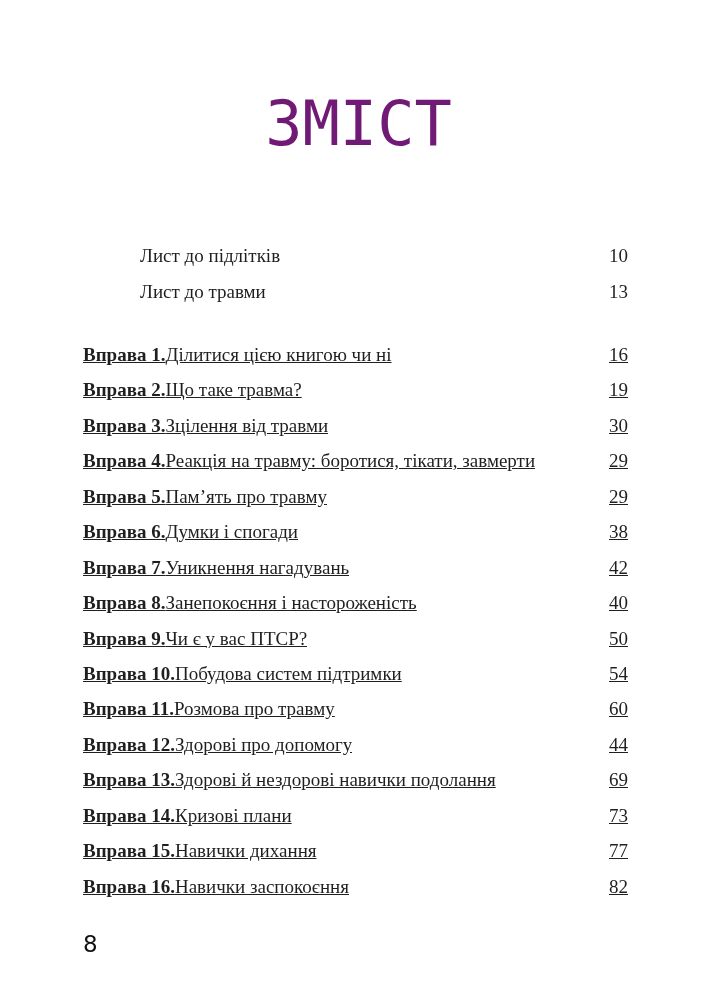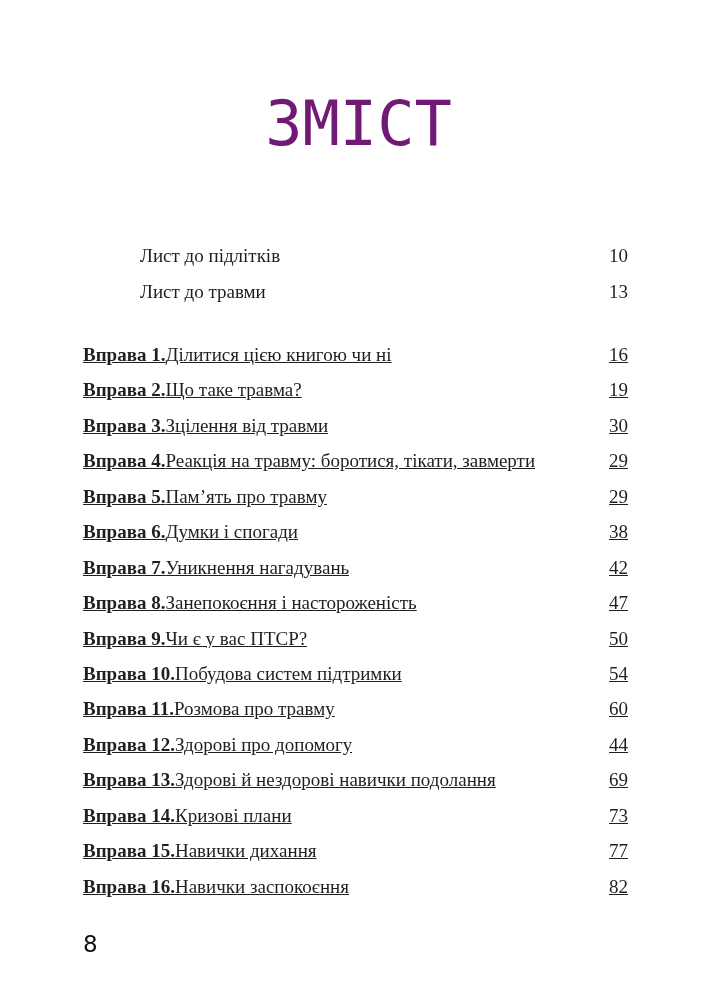--- a/index.html
+++ b/index.html
@@ -159,21 +159,21 @@
         <span class="ex-label">Вправа 7.</span>
         <span class="ex-title">Уникнення нагадувань</span>
         <span class="spacer"></span>
         <span class="pg">42</span>
       </li>
 
       <li class="toc-row">
         <span class="ex-label">Вправа 8.</span>
         <span class="ex-title">Занепокоєння і настороженість</span>
         <span class="spacer"></span>
-        <span class="pg">47</span>
+        <span class="pg">40</span>
       </li>
 
       <li class="toc-row">
         <span class="ex-label">Вправа 9.</span>
         <span class="ex-title">Чи є у вас ПТСР?</span>
         <span class="spacer"></span>
         <span class="pg">50</span>
       </li>
 
       <li class="toc-row">

